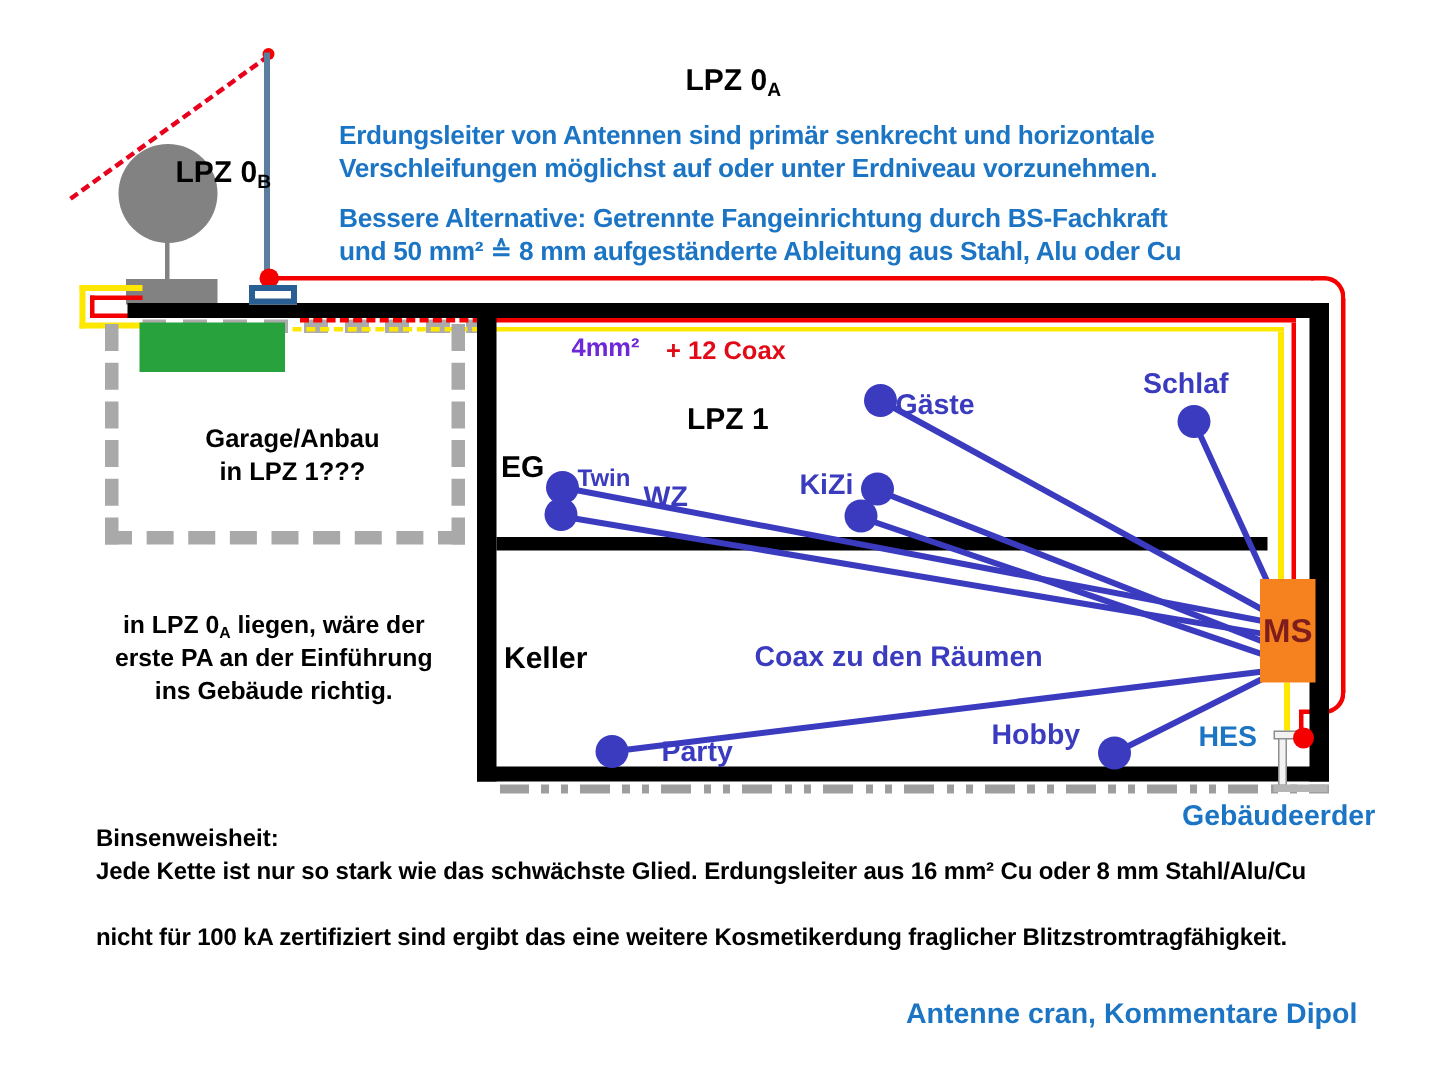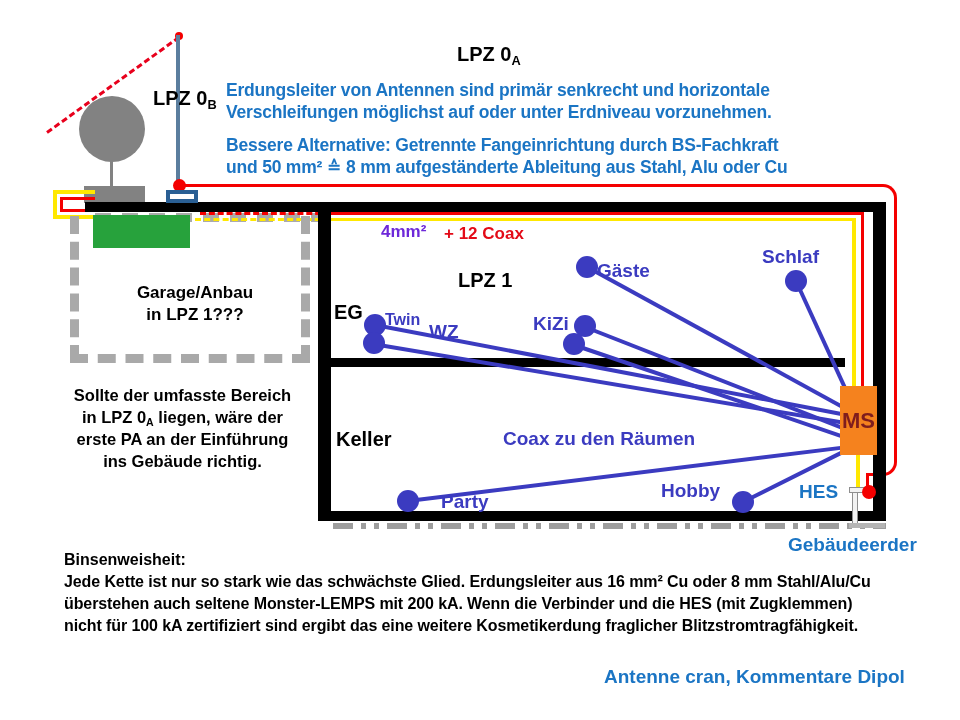--- a/index.html
+++ b/index.html
@@ -22,21 +22,21 @@
 <body>
 
 <div id="stage">
 
   <div class="abs" style="left:47px;top:131px;width:163px;border-top:3px dashed #E8001C;transform:rotate(-35.8deg);transform-origin:0 50%;"></div>
   <div class="abs" style="left:175px;top:32px;width:8px;height:8px;border-radius:50%;background:#F40000;"></div>
   <div class="abs" style="left:176px;top:35px;width:4px;height:152px;background:#5B7E9E;"></div>
   <div class="abs" style="left:79px;top:96px;width:66px;height:66px;border-radius:50%;background:#828282;"></div>
   <div class="abs" style="left:110px;top:160px;width:3px;height:28px;background:#828282;"></div>
   <div class="abs" style="left:84px;top:186px;width:61px;height:17px;background:#828282;"></div>
-  <div class="t" style="left:117px;top:87px;font-size:20px;margin-left:36px;">
+  <div class="t" style="left:117px;top:104px;font-size:20px;">
     <span>LPZ 0</span><span class="sub">B</span>
   </div>
 
   <div class="abs" style="left:53px;top:190px;width:42px;height:29px;border:4px solid #FFE800;border-right:none;"></div>
   <div class="abs" style="left:60px;top:197px;width:35px;height:15px;border:3px solid #F40000;border-right:none;"></div>
 
   <div class="abs" style="left:85px;top:202px;width:801px;height:10px;background:#000;"></div>
 
   <div class="abs wire-red" style="left:180px;top:184px;width:696px;height:3px;"></div>
   <div class="abs" style="left:874px;top:184px;width:23px;height:16px;border-top:3px solid #F40000;border-right:3px solid #F40000;border-top-right-radius:14px;"></div>
@@ -110,27 +110,25 @@
   <div class="t royal" style="left:429px;top:321px;font-size:19px;">WZ</div>
   <div class="t royal" style="left:533px;top:313px;font-size:19px;">KiZi</div>
   <div class="t royal" style="left:597px;top:241px;font-size:19px;margin-top:19px;">Gäste</div>
   <div class="t royal" style="left:762px;top:246px;font-size:19px;">Schlaf</div>
   <div class="t royal" style="left:441px;top:491px;font-size:19px;">Party</div>
   <div class="t royal" style="left:661px;top:480px;font-size:19px;">Hobby</div>
 
   <div class="t blue" style="left:799px;top:481px;font-size:19px;">HES</div>
   <div class="t blue" style="left:788px;top:534px;font-size:19px;">Gebäudeerder</div>
 
-  <div class="t" style="left:55px;top:386px;width:255px;text-align:center;font-size:16.5px;">Sollte der umfasste Bereich</div>
   <div class="t" style="left:55px;top:408px;width:255px;text-align:center;font-size:16.5px;">
     <span>in LPZ 0</span><span class="sub">A</span><span> liegen, wäre der</span>
   </div>
   <div class="t" style="left:55px;top:430px;width:255px;text-align:center;font-size:16.5px;">erste PA an der Einführung</div>
   <div class="t" style="left:55px;top:452px;width:255px;text-align:center;font-size:16.5px;">ins Gebäude richtig.</div>
 
   <div class="t" style="left:64px;top:551px;font-size:16px;">Binsenweisheit:</div>
   <div class="t" style="left:64px;top:573px;font-size:16px;letter-spacing:-0.1px;">Jede Kette ist nur so stark wie das schwächste Glied. Erdungsleiter aus 16 mm² Cu oder 8 mm Stahl/Alu/Cu</div>
-  <div class="t" style="left:64px;top:595px;font-size:16px;letter-spacing:-0.1px;">überstehen auch seltene Monster-LEMPS mit 200 kA. Wenn die Verbinder und die HES (mit Zugklemmen)</div>
   <div class="t" style="left:64px;top:617px;font-size:16px;letter-spacing:-0.1px;">nicht für 100 kA zertifiziert sind ergibt das eine weitere Kosmetikerdung fraglicher Blitzstromtragfähigkeit.</div>
 
   <div class="t blue" style="left:604px;top:666px;font-size:19px;">Antenne cran, Kommentare Dipol</div>
 
 </div>
 
 </body></html>

